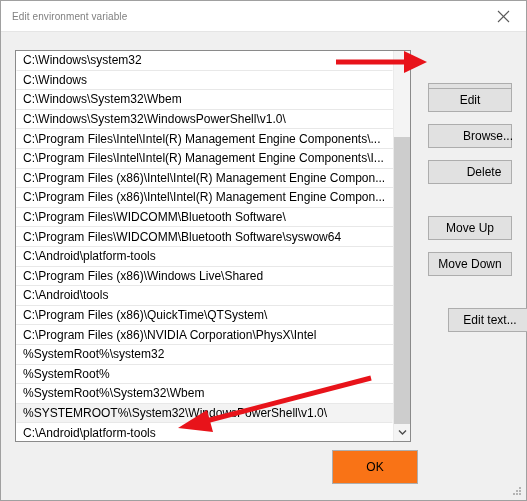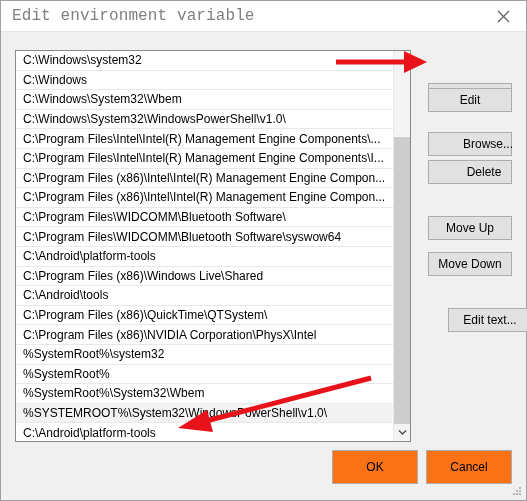--- a/index.html
+++ b/index.html
@@ -35,24 +35,23 @@
     height: 30px;
     min-height: 30px;
     background: #ffffff;
     border-bottom: 1px solid #e5e5e5;
     display: flex;
     align-items: center;
     position: relative;
   }
   #title-text {
     margin-left: 11px;
-    font-size: 16px;
+    font-size: 10px;
     color: #808080;
     letter-spacing: 0.1px;
-    font-family: Liberation Mono, monospace;
   }
   #close-button {
     position: absolute;
     right: 0;
     top: 0;
     width: 46px;
     height: 30px;
     display: flex;
     align-items: center;
     justify-content: center;
@@ -150,21 +149,21 @@
     font-size: 12px;
     color: #000;
     display: flex;
     align-items: center;
     justify-content: center;
     cursor: default;
     padding: 0;
   }
   #btn-new       { top: 20px; margin-top: 31px; }
   #btn-edit      { top: 56px; }
-  #btn-browse    { top: 100px; padding-left: 36px; }
+  #btn-browse    { top: 92px; padding-left: 36px; }
   #btn-delete    { top: 128px; padding-left: 28px; }
   #btn-move-up   { top: 184px; }
   #btn-move-down { top: 220px; }
   #btn-edit-text { top: 276px; margin-left: 20px; }
 
   
   .bottom-button {
     position: absolute;
     bottom: 16px;
     width: 86px;
@@ -255,21 +254,20 @@
 
     <button class="side-button" id="btn-new">New</button>
     <button class="side-button" id="btn-edit">Edit</button>
     <button class="side-button" id="btn-browse">Browse...</button>
     <button class="side-button" id="btn-delete">Delete</button>
     <button class="side-button" id="btn-move-up">Move Up</button>
     <button class="side-button" id="btn-move-down">Move Down</button>
     <button class="side-button" id="btn-edit-text">Edit text...</button>
 
     <button class="bottom-button" id="btn-ok">OK</button>
-    <button class="bottom-button" id="btn-cancel">Cancel</button>
 
     <svg id="resize-grip" viewBox="0 0 12 12" aria-hidden="true">
       <g fill="#b4b4b4">
         <rect x="8" y="2" width="2" height="2"></rect>
         <rect x="5" y="5" width="2" height="2"></rect>
           <rect x="8" y="5" width="2" height="2"></rect>
         <rect x="2" y="8" width="2" height="2"></rect>
           <rect x="5" y="8" width="2" height="2"></rect>
           <rect x="8" y="8" width="2" height="2"></rect>
       </g>

